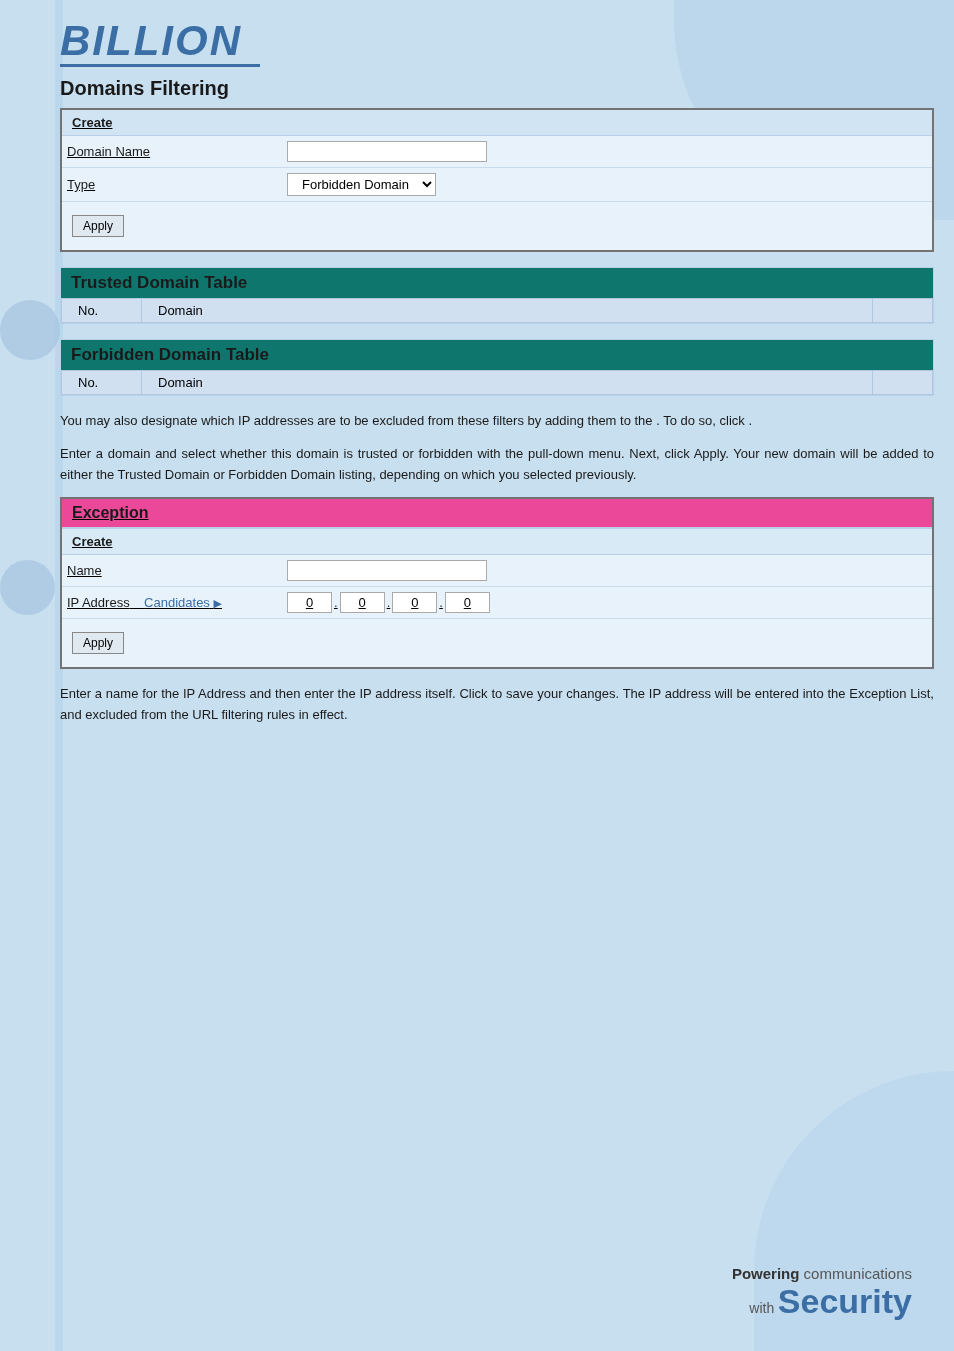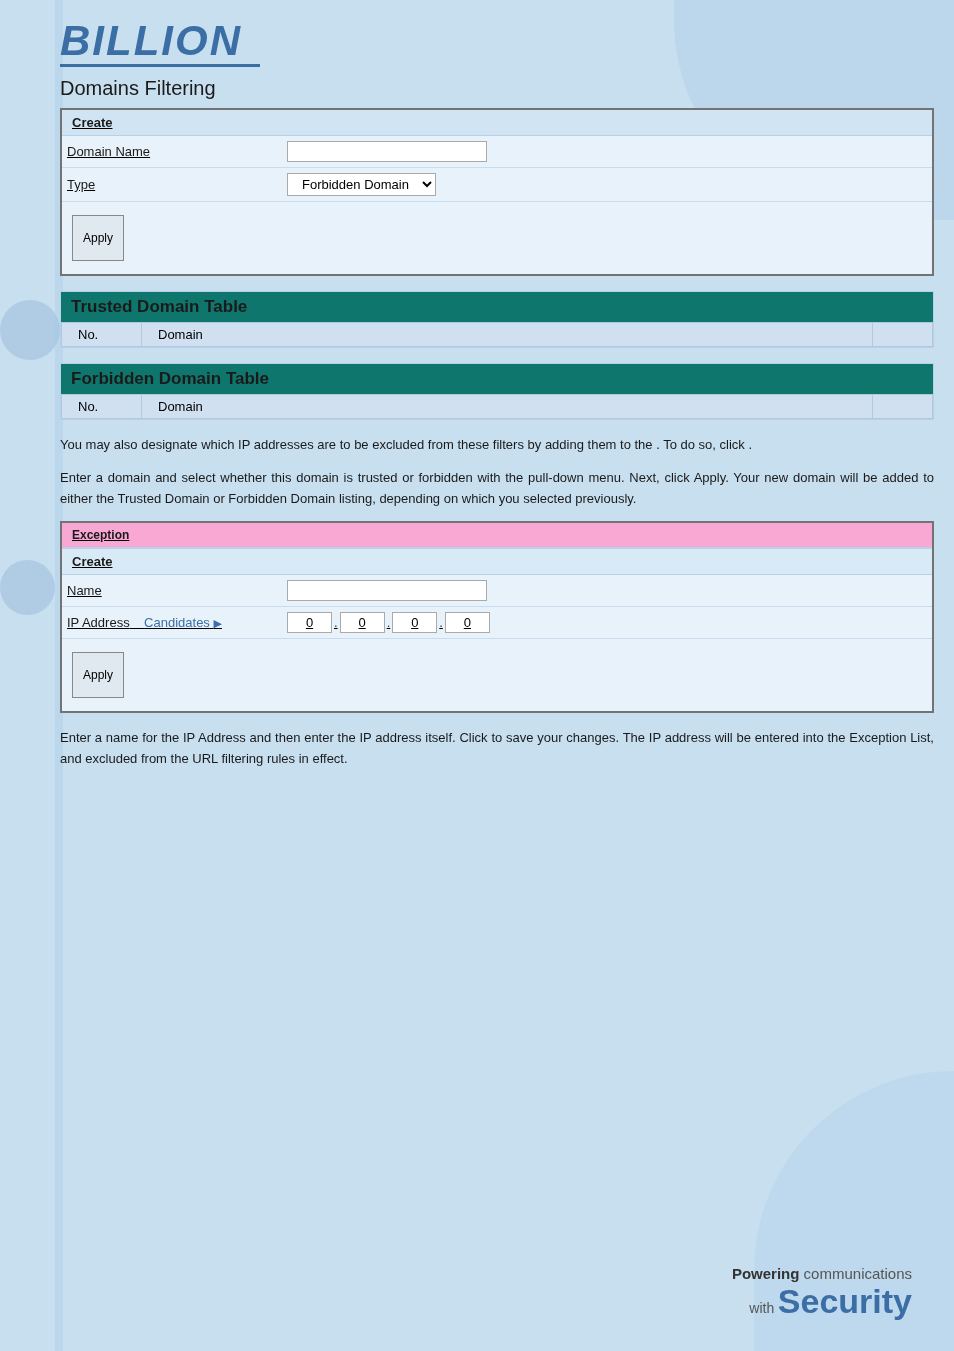--- a/index.html
+++ b/index.html
@@ -80,21 +80,21 @@
     .logo-underline {
       height: 3px;
       background: #3a6ea5;
       width: 200px;
       margin-top: 2px;
     }
 
     
     .page-title {
       font-size: 20px;
-      font-weight: normal;
+      font-weight: bold;
       color: #1a1a1a;
       margin-bottom: 8px;
       margin-top: 5px;
     }
 
     
     .section-box {
       background: #e8f2fa;
       border: 2px solid #737373;
       margin-bottom: 15px;
@@ -140,21 +140,21 @@
       border: 1px solid #aaa;
       padding: 2px 10px;
       font-size: 13px;
       background: white;
     }
 
     
     .apply-btn {
       background: #e0e8f0;
       border: 1px solid #888;
-      padding: 15px 10px;
+      padding: 3px 10px;
       font-size: 12px;
       cursor: pointer;
       margin: 8px 5px;
     }
 
     
     .domain-table {
       width: 100%;
       border-collapse: collapse;
       font-size: 13px;
@@ -297,21 +297,21 @@
       <tbody>
       </tbody>
     </table>
   </div>
 
   <p class="description-text">You may also designate which IP addresses are to be excluded from these filters by adding them to the                        . To do so, click        .</p>
 
   <p class="description-text">Enter a domain and select whether this domain is trusted or forbidden with the pull-down menu. Next, click Apply. Your new domain will be added to either the Trusted Domain or Forbidden Domain listing, depending on which you selected previously.</p>
 
   <div class="section-box">
-    <div class="section-header" style="font-size:12px; font-weight:bold; background:#f9a8d4;">Exception</div>
+    <div class="section-header" style="font-size:16px; font-weight:bold; background:#ec4899;">Exception</div>
     <div class="section-header" style="font-size:13px; background:#d8eaf6; border-top:1px solid #b8d0e8;">Create</div>
 
     <div class="form-row">
       <div class="form-label">Name</div>
       <div class="form-control-area">
         <input type="text" class="form-input" style="">
       </div>
     </div>
 
     <div class="form-row">

